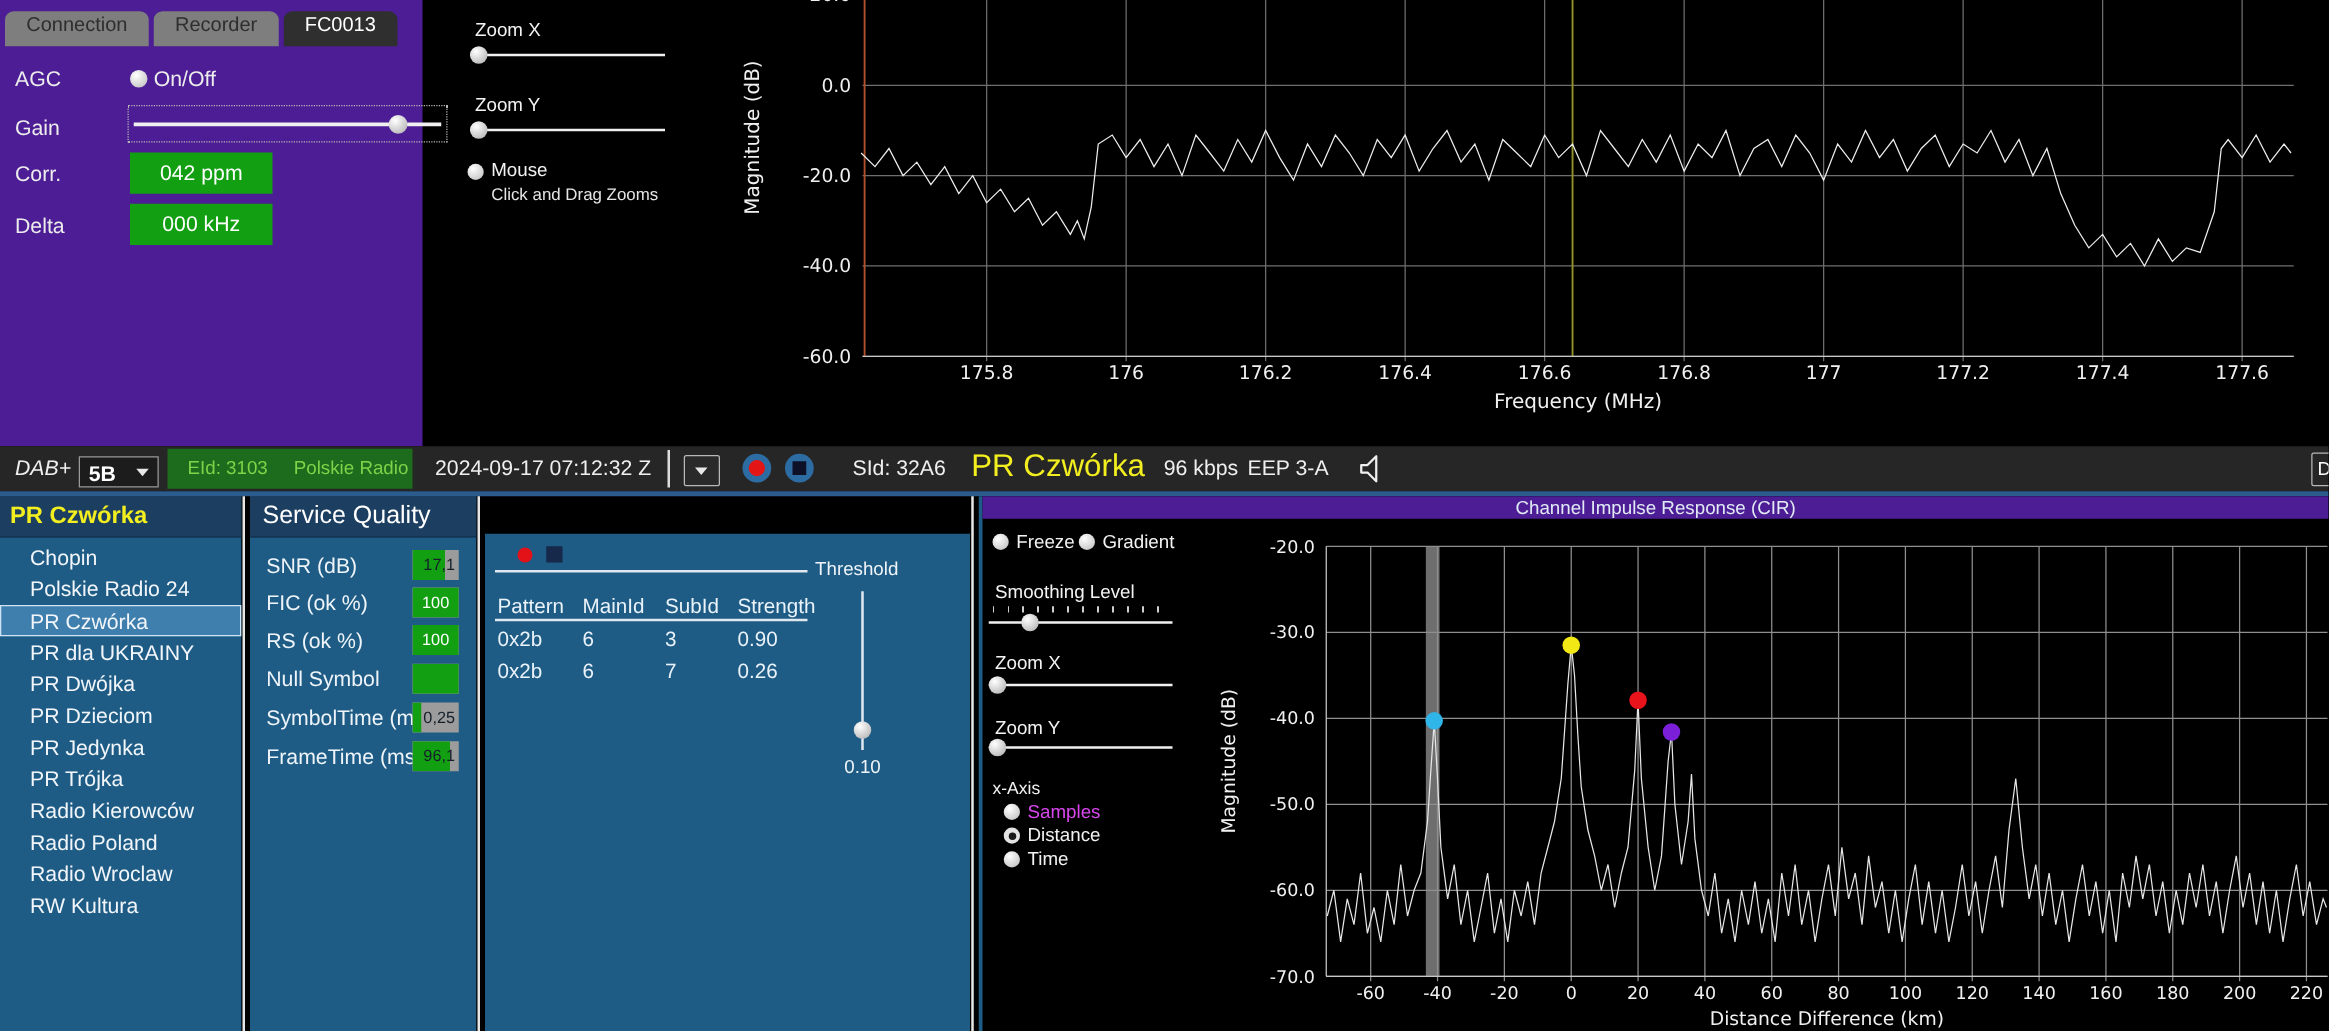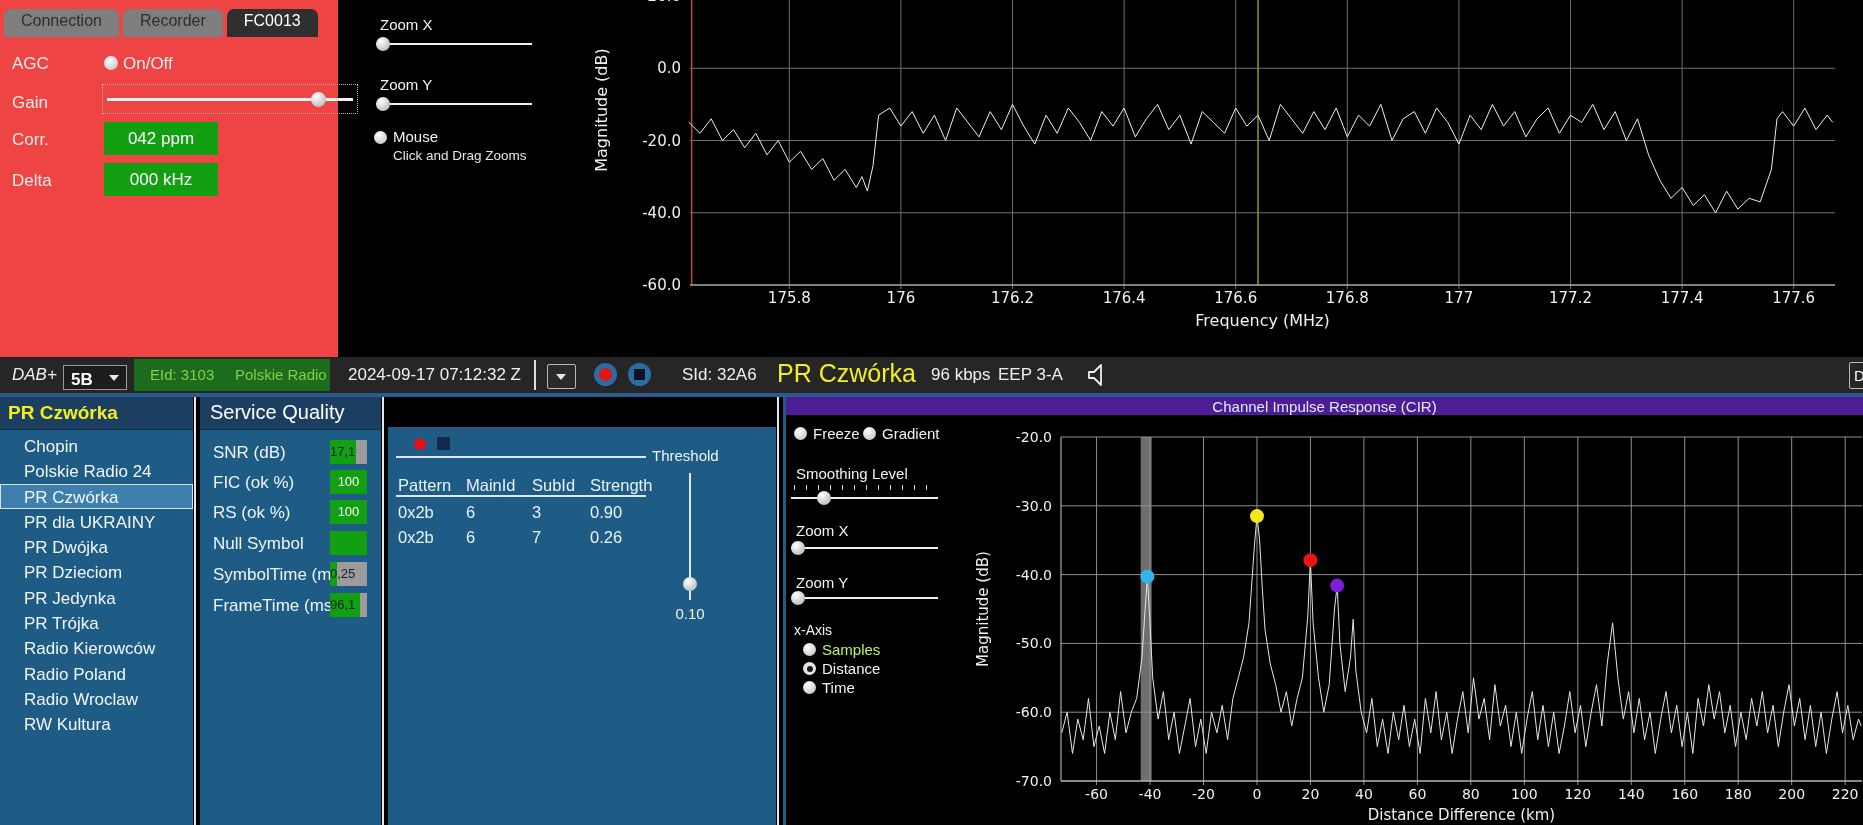--- a/index.html
+++ b/index.html
@@ -1,20 +1,20 @@
 <!DOCTYPE html>
 <html><head>
 <meta charset="utf-8">
 <style>
   html,body{margin:0;padding:0;background:#000;}
   #app{position:relative;width:1863px;height:825px;background:#000;overflow:hidden;
        font-family:"Liberation Sans",sans-serif;color:#e8e8e8;-webkit-font-smoothing:antialiased;}
   .abs{position:absolute;}
   
-  #device-panel{left:0;top:0;width:338px;height:357px;background:#ef4444;}
+  #device-panel{left:0;top:0;width:338px;height:357px;background:#4c1d95;}
   #device-tabs{left:4px;top:9px;height:28px;display:flex;gap:4px;}
   .dtab{padding:3px 17px 5px;font-size:16px;border-radius:7px 7px 0 0;background:#7e7e7e;color:#2e2e2e;}
   .dtab.active{background:#2f2f2f;color:#fff;}
   .flabel{font-size:17px;color:#ececec;}
   .radio{width:14px;height:14px;border-radius:50%;background:radial-gradient(circle at 35% 30%,#ffffff,#b9b9b9);}
   .radio.sel{background:#e4e4e4;}
   .radio.sel::after{content:"";position:absolute;left:4px;top:4px;width:6px;height:6px;border-radius:50%;background:#1a1a1a;}
   .greenbox{background:#12a012;color:#fff;font-size:17px;text-align:center;}
   
   .slider-track{position:absolute;background:#f0f0f0;height:2px;}
@@ -35,21 +35,21 @@
   .panel-blue{background:#1e5c85;}
   .phead{background:#1c3e60;}
   .splitter{width:2px;height:428px;background:#e6e6e6;top:397px;}
   .station-item{height:25.3px;line-height:25.3px;padding-left:23px;font-size:17px;color:#f2f6fa;
       border:1px solid transparent;box-sizing:border-box;}
   .station-item.selected{background:#3f7fae;border-color:#cfe4f4;}
   .sq-label{font-size:17px;color:#eef4f9;white-space:nowrap;}
   .sq-bar{position:absolute;width:37px;height:24px;background:#9c9c9c;overflow:hidden;}
   .sq-fill{position:absolute;left:0;top:0;bottom:0;background:#12a012;}
   .sq-val{position:absolute;inset:0;font-size:13px;line-height:24px;}
-  .sq-val.dark{color:#15202b;text-align:left;padding-right:3px;}
+  .sq-val.dark{color:#15202b;text-align:right;padding-right:3px;}
   .sq-val.light{color:#fff;text-align:center;}
   .ttab{padding:3px 14px 4px;font-size:16px;border-radius:7px 7px 0 0;background:#8e959c;color:#f4f4f4;margin-top:3px;}
   .ttab.active{background:#1e5c85;color:#fff;margin-top:0;padding-top:6px;}
   .tii-col{position:absolute;font-size:16.5px;color:#eaf2fa;white-space:nowrap;}
   .wline{position:absolute;background:#dfe8f0;height:1.5px;}
   
   #cir-panel{left:783px;top:397px;width:1080px;height:428px;background:#000;border-left:3px solid #1e5c85;box-sizing:border-box;}
   #cir-title-band{position:absolute;left:0;top:0;width:1077px;height:18px;background:#4c1d95;}
   #cir-title{position:absolute;top:1px;width:100%;text-align:center;font-size:15px;color:#e2ebf5;}
   .tickmarks{position:absolute;height:5px;background:repeating-linear-gradient(90deg,#cfcfcf 0 1px,transparent 1px 12px);}
@@ -279,21 +279,21 @@
     </div>
     <div class="abs ctl-label" style="left:10px;top:177px">Zoom Y</div>
     <div class="abs" style="left:2px;top:193px;width:152px;height:16px">
       <div class="slider-track" style="left:3px;right:2px;top:7px"></div>
       <div class="slider-handle" style="left:3px;top:1px"></div>
     </div>
 
     <div class="abs" style="left:8px;top:225px;font-size:14px;color:#f2f2f2">x-Axis</div>
     <div id="cir-xaxis-options">
         <div class="abs radio" style="left: 17px; top: 246px; width: 13px; height: 13px;"></div>
-        <div class="abs" style="left: 36px; top: 244px; font-size: 15px; color: #bef264;">Samples</div>
+        <div class="abs" style="left: 36px; top: 244px; font-size: 15px; color: #d946ef;">Samples</div>
         <div class="abs radio sel" style="left: 17px; top: 265px; width: 13px; height: 13px;"></div>
         <div class="abs" style="left: 36px; top: 263px; font-size: 15px; color: rgb(242, 242, 242); text-align: right;">Distance</div>
         <div class="abs radio" style="left: 17px; top: 284px; width: 13px; height: 13px;"></div>
         <div class="abs" style="left: 36px; top: 282px; font-size: 15px; color: rgb(242, 242, 242);">Time</div>
       </div>
 
     <svg id="cir-svg" class="abs" style="left:3px;top:17px" width="1077" height="411">
         <rect x="351.67222963951934" y="23" width="10.961615487316408" height="344" fill="#6e6e6e"></rect>
         <line x1="307.55841121495325" y1="23" x2="307.55841121495325" y2="371" stroke="#8f8f8f" stroke-width="1"></line>
         <line x1="361.0297062750334" y1="23" x2="361.0297062750334" y2="371" stroke="#8f8f8f" stroke-width="1"></line>

